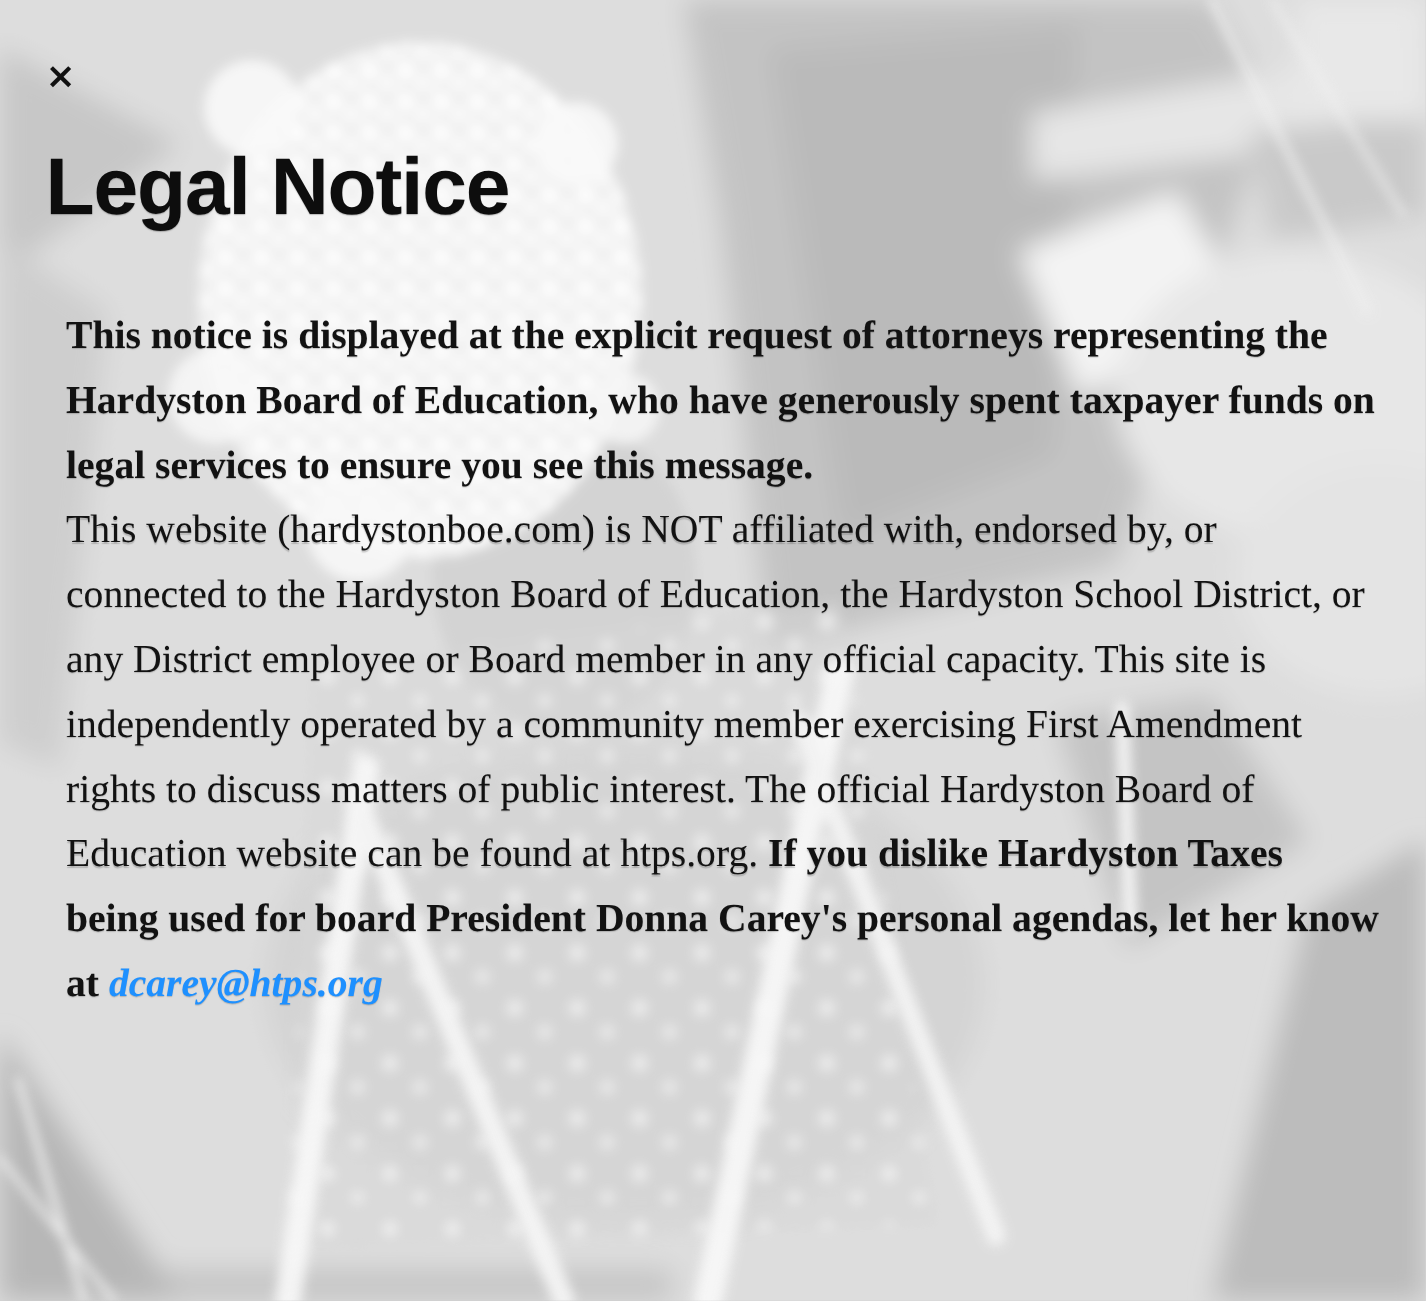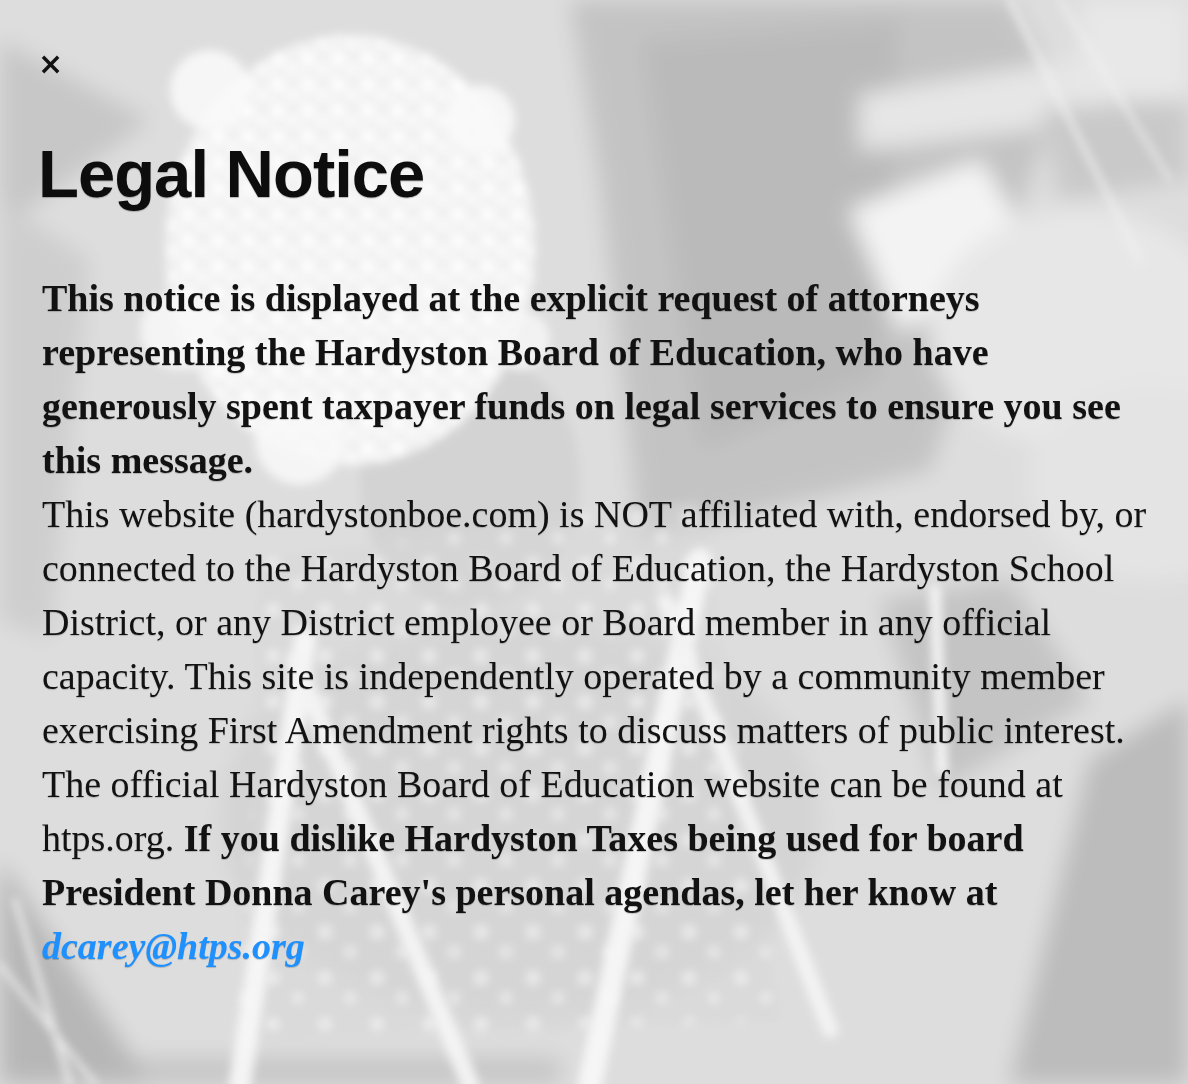--- a/index.html
+++ b/index.html
@@ -18,33 +18,33 @@
     width:1188px;
   }
   .close-btn{
     display:block;
     background:none;border:none;padding:0;margin:0;
     font-family:"DejaVu Sans", sans-serif;
     font-size:30px;font-weight:700;color:#111;
     line-height:32px;cursor:pointer;
   }
   h1.title{
-    margin:60px 0 0 0;
+    margin:42px 0 0 0;
     font-family:"Liberation Sans", sans-serif;
     font-weight:900;
     font-size:67px;
     line-height:1.0;
     letter-spacing:-1px;
     color:#0d0d0d;
     text-shadow:0 1px 1px rgba(0,0,0,0.25);
   }
   .notice{
-    margin:64px 0 0 4px;
+    margin:64px 0 0 17px;
     max-width:1120px;
-    font-size:38px;
+    font-size:33px;
     line-height:54px;
     color:#121212;
     text-shadow:0 1px 1px rgba(0,0,0,0.2);
   }
   .notice .seg-bold{font-weight:700;}
   .notice a.mail-link{
     font-weight:700;
     text-decoration:none;
     font-style:italic;
   }

